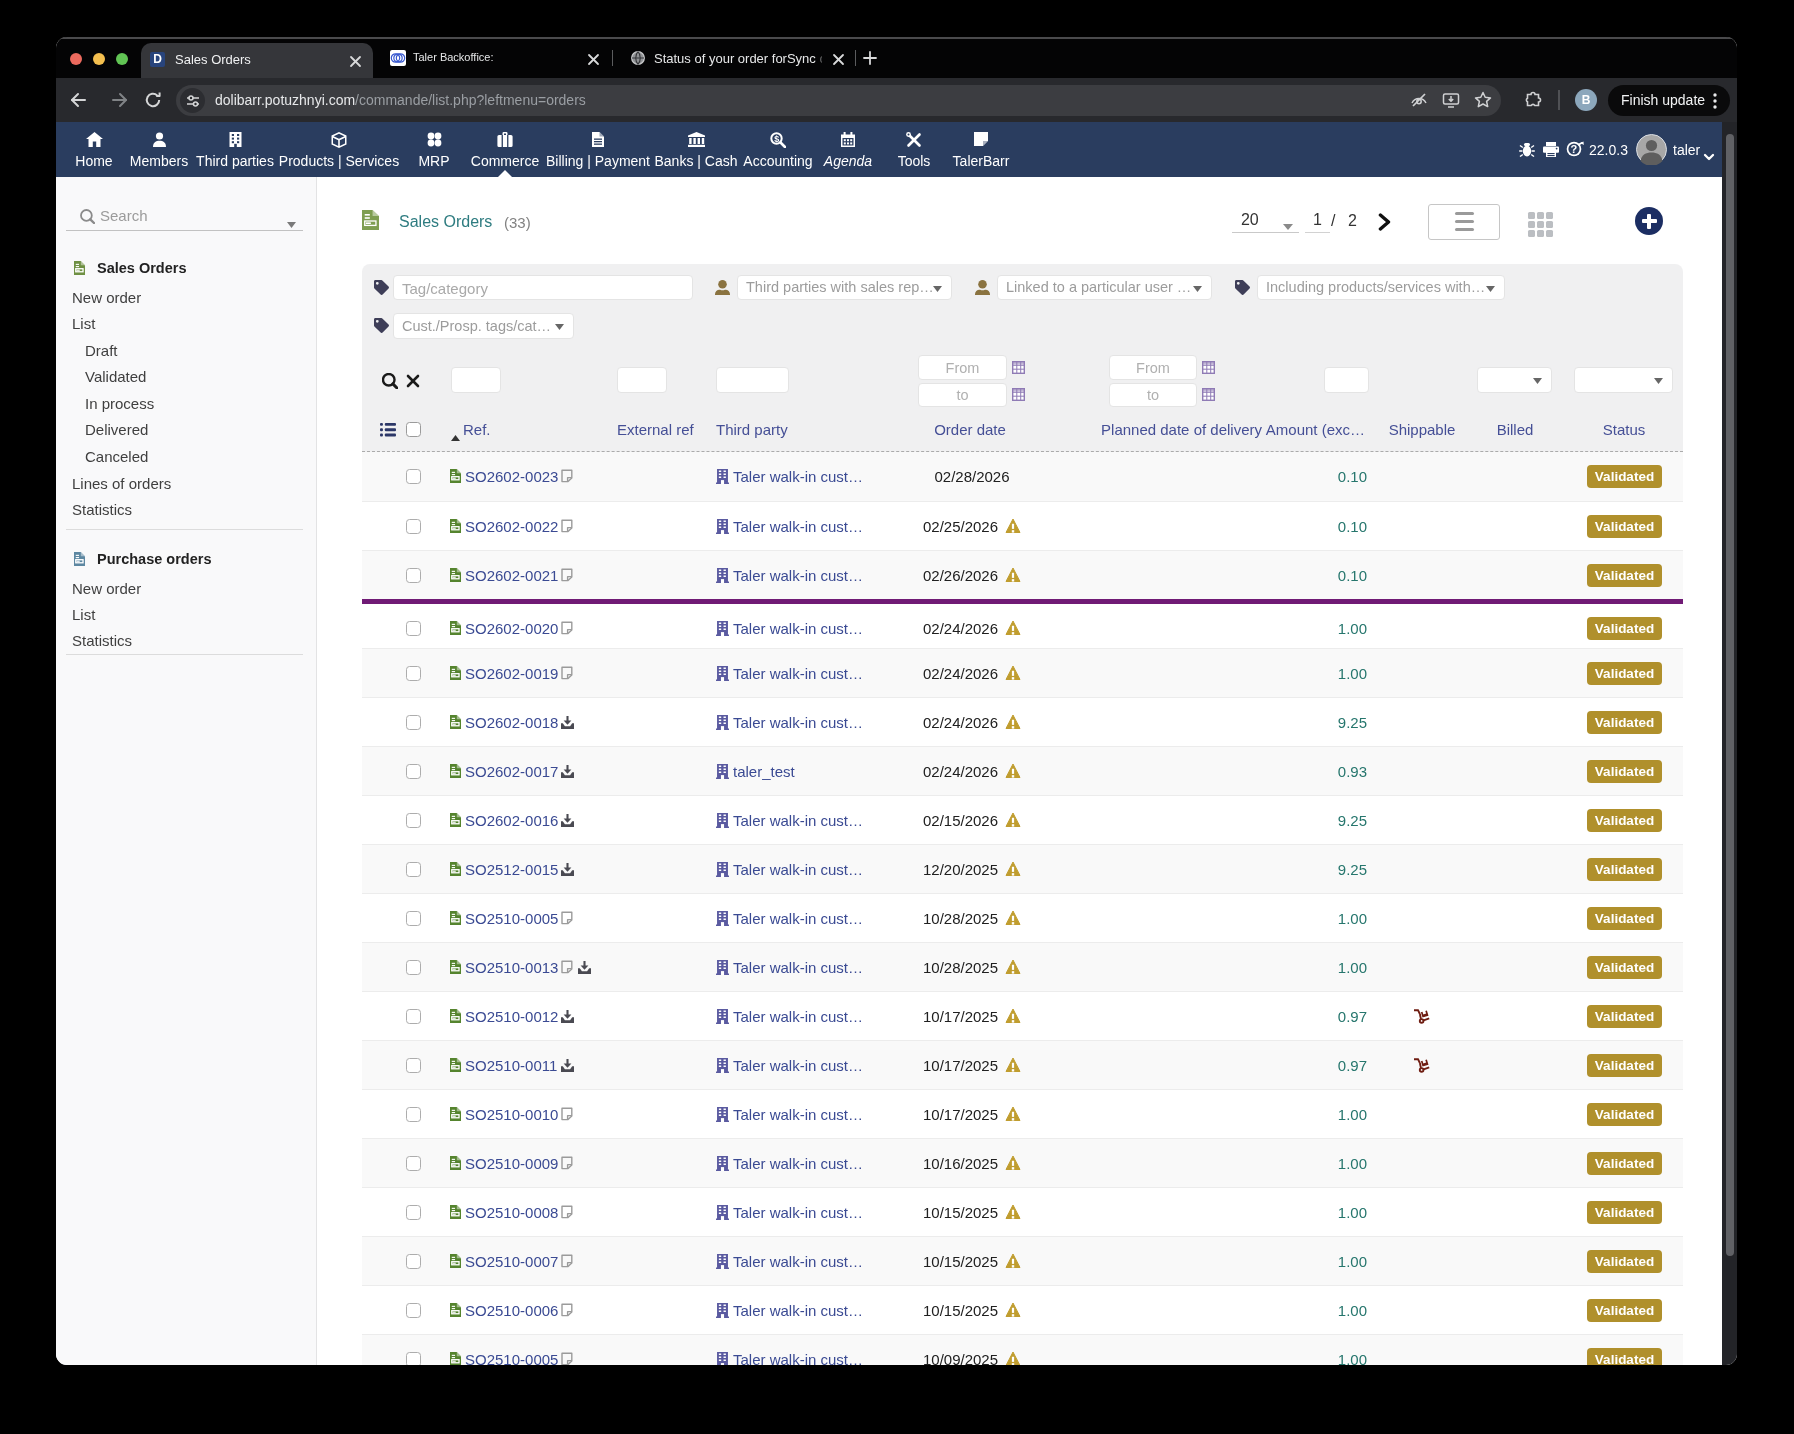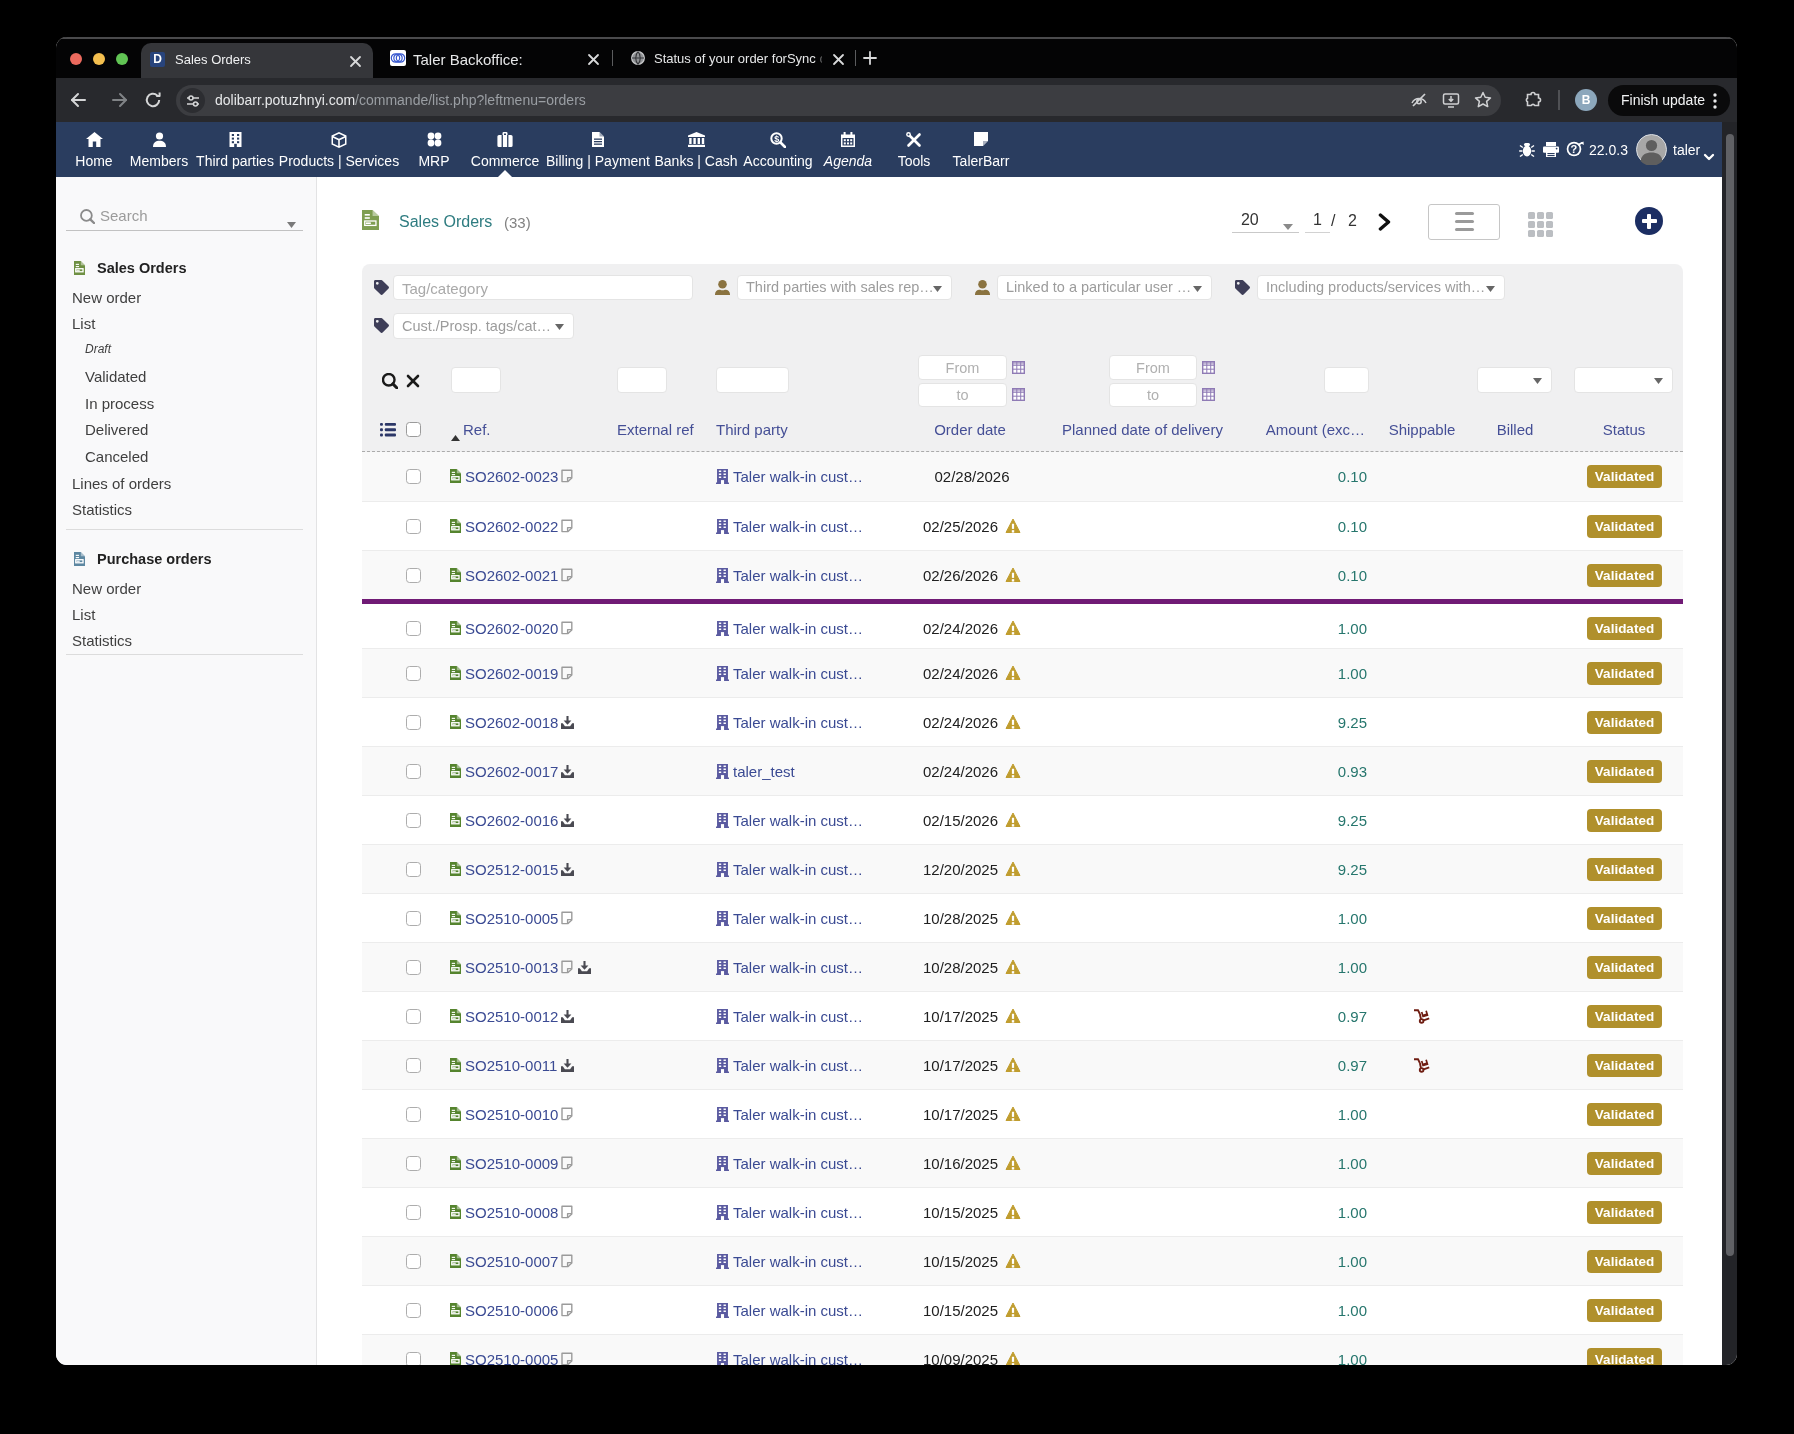--- a/index.html
+++ b/index.html
@@ -26,21 +26,21 @@
           </svg></div>
       </div>
       <div class="ab" style="left:334px;top:13px;width:16px;height:16px;background:#fff;border-radius:2px;">
 <svg style="" width="16" height="16" viewBox="0 0 16 16">
           <g fill="none" stroke="#3b5bd0" stroke-width="1.2">
             <circle cx="5.5" cy="8" r="4.2"></circle>
             <circle cx="8" cy="8" r="4.2"></circle>
             <circle cx="10.5" cy="8" r="4.2"></circle>
           </g>
         </svg></div>
-      <div class="ab" style="left:357px;top:14px;font-size:15px;color:#e6e7e8;">Taler Backoffice:</div>
+      <div class="ab" style="left:357px;top:14px;font-size:11px;color:#e6e7e8;">Taler Backoffice:</div>
       <div class="ab" style="left:531px;top:14.5px;"><svg style="" width="13" height="13" viewBox="0 0 13 13">
           <line x1="2" y1="2" x2="11" y2="11" stroke="#d8d9da" stroke-width="1.8" stroke-linecap="round"></line>
 <line x1="11" y1="2" x2="2" y2="11" stroke="#d8d9da" stroke-width="1.8" stroke-linecap="round"></line>
         </svg></div>
       <div class="ab" style="left:556px;top:13px;width:1px;height:16px;background:#5b5c5e;"></div>
       <div class="ab" style="left:574px;top:13px;width:16px;height:16px;"><svg style="" width="16" height="16" viewBox="0 0 16 16">
           <g fill="none" stroke="#c7c8ca" stroke-width="1.3">
             <circle cx="8" cy="8" r="6.3" fill="#8f9194" stroke="none"></circle>
             <circle cx="8" cy="8" r="6.3"></circle>
           </g>
@@ -311,21 +311,21 @@
           <path fill="#6f9043" d="M0 0 H6.82 L11 4.2 V14 H0 Z"></path>
 <path fill="#fff" opacity="0.45" d="M6.82 0 L11 4.2 H6.82 Z"></path>
 <rect x="1.76" y="2.8000000000000003" width="3.3" height="1.12" fill="#fff"></rect>
 <rect x="1.76" y="5.04" width="3.3" height="1.12" fill="#fff"></rect>
 <rect x="1.76" y="7.700000000000001" width="7.260000000000001" height="3.08" fill="none" stroke="#fff" stroke-width="1.3"></rect>
 <rect x="2.42" y="8.68" width="3.3" height="1.12" fill="#fff"></rect>
         </svg></div>
       <div class="ab" style="left:41px;top:83px;font-size:14.5px;font-weight:bold;color:#222;">Sales Orders</div>
       <div class="ab" style="left:16px;top:112px;font-size:15px;color:#3f3f3f;">New order</div>
       <div class="ab" style="left:16px;top:138px;font-size:15px;color:#3f3f3f;">List</div>
-      <div class="ab" style="left:29px;top:165px;font-size:12px;color:#3f3f3f;font-style:italic;">Draft</div>
+      <div class="ab" style="left:29px;top:165px;font-size:15px;color:#3f3f3f;">Draft</div>
       <div class="ab" style="left:29px;top:191px;font-size:15px;color:#3f3f3f;">Validated</div>
       <div class="ab" style="left:29px;top:218px;font-size:15px;color:#3f3f3f;">In process</div>
       <div class="ab" style="left:29px;top:244px;font-size:15px;color:#3f3f3f;">Delivered</div>
       <div class="ab" style="left:29px;top:271px;font-size:15px;color:#3f3f3f;">Canceled</div>
       <div class="ab" style="left:16px;top:298px;font-size:15px;color:#3f3f3f;">Lines of orders</div>
       <div class="ab" style="left:16px;top:324px;font-size:15px;color:#3f3f3f;">Statistics</div>
       <div class="ab" style="left:10px;top:352px;width:237px;height:1px;background:#dcdcdc;"></div>
       <div class="ab" style="left:18px;top:375px;"><svg style="" width="11" height="14" viewBox="0 0 11 14">
           <path fill="#5d87a1" d="M0 0 H6.82 L11 4.2 V14 H0 Z"></path>
 <path fill="#fff" opacity="0.45" d="M6.82 0 L11 4.2 H6.82 Z"></path>
@@ -490,21 +490,21 @@
             <rect x="4.8" y="12.48" width="11.2" height="2.944" rx="1" fill="#2c3768"></rect>
           </svg></div>
         <div class="ab" style="left:44px;top:158px;width:15px;height:15px;background:#fff;border:1.5px solid #9b9b9b;border-radius:3.5px;"></div>
         <div class="ab" style="left:89px;top:163px;"><svg style="" width="9" height="6" viewBox="0 0 9 6">
             <path fill="#333" d="M0 6 H9 L4.5 0 Z"></path>
           </svg></div>
         <div class="hdr" style="left:101px;top:157px;">Ref.</div>
         <div class="hdr" style="left:255px;top:157px;">External ref</div>
         <div class="hdr" style="left:354px;top:157px;">Third party</div>
         <div class="hdr" style="left:508px;top:157px;width:200px;text-align:center;">Order date</div>
-        <div class="hdr" style="left:700px;top:157px;width:200px;text-align:left;">Planned date of delivery</div>
+        <div class="hdr" style="left:700px;top:157px;width:200px;text-align:right;">Planned date of delivery</div>
         <div class="hdr" style="left:853px;top:157px;width:150px;text-align:right;">Amount (exc…</div>
         <div class="hdr" style="left:1010px;top:157px;width:100px;text-align:center;">Shippable</div>
         <div class="hdr" style="left:1103px;top:157px;width:100px;text-align:center;">Billed</div>
         <div class="hdr" style="left:1212px;top:157px;width:100px;text-align:center;">Status</div>
       </div>
       <div class="ab" style="left:45px;top:275px;width:1321px;height:49px;background:#f9f9f9;">
         <div class="ab" style="left:44px;top:17px;width:15px;height:15px;background:#fff;border:1.5px solid #adadad;border-radius:3.5px;"></div>
         <div class="ab" style="left:88px;top:17px;"><svg style="" width="11" height="14" viewBox="0 0 11 14">
             <path fill="#55842e" d="M0 0 H6.82 L11 4.2 V14 H0 Z"></path>
 <path fill="#fff" opacity="0.45" d="M6.82 0 L11 4.2 H6.82 Z"></path>

